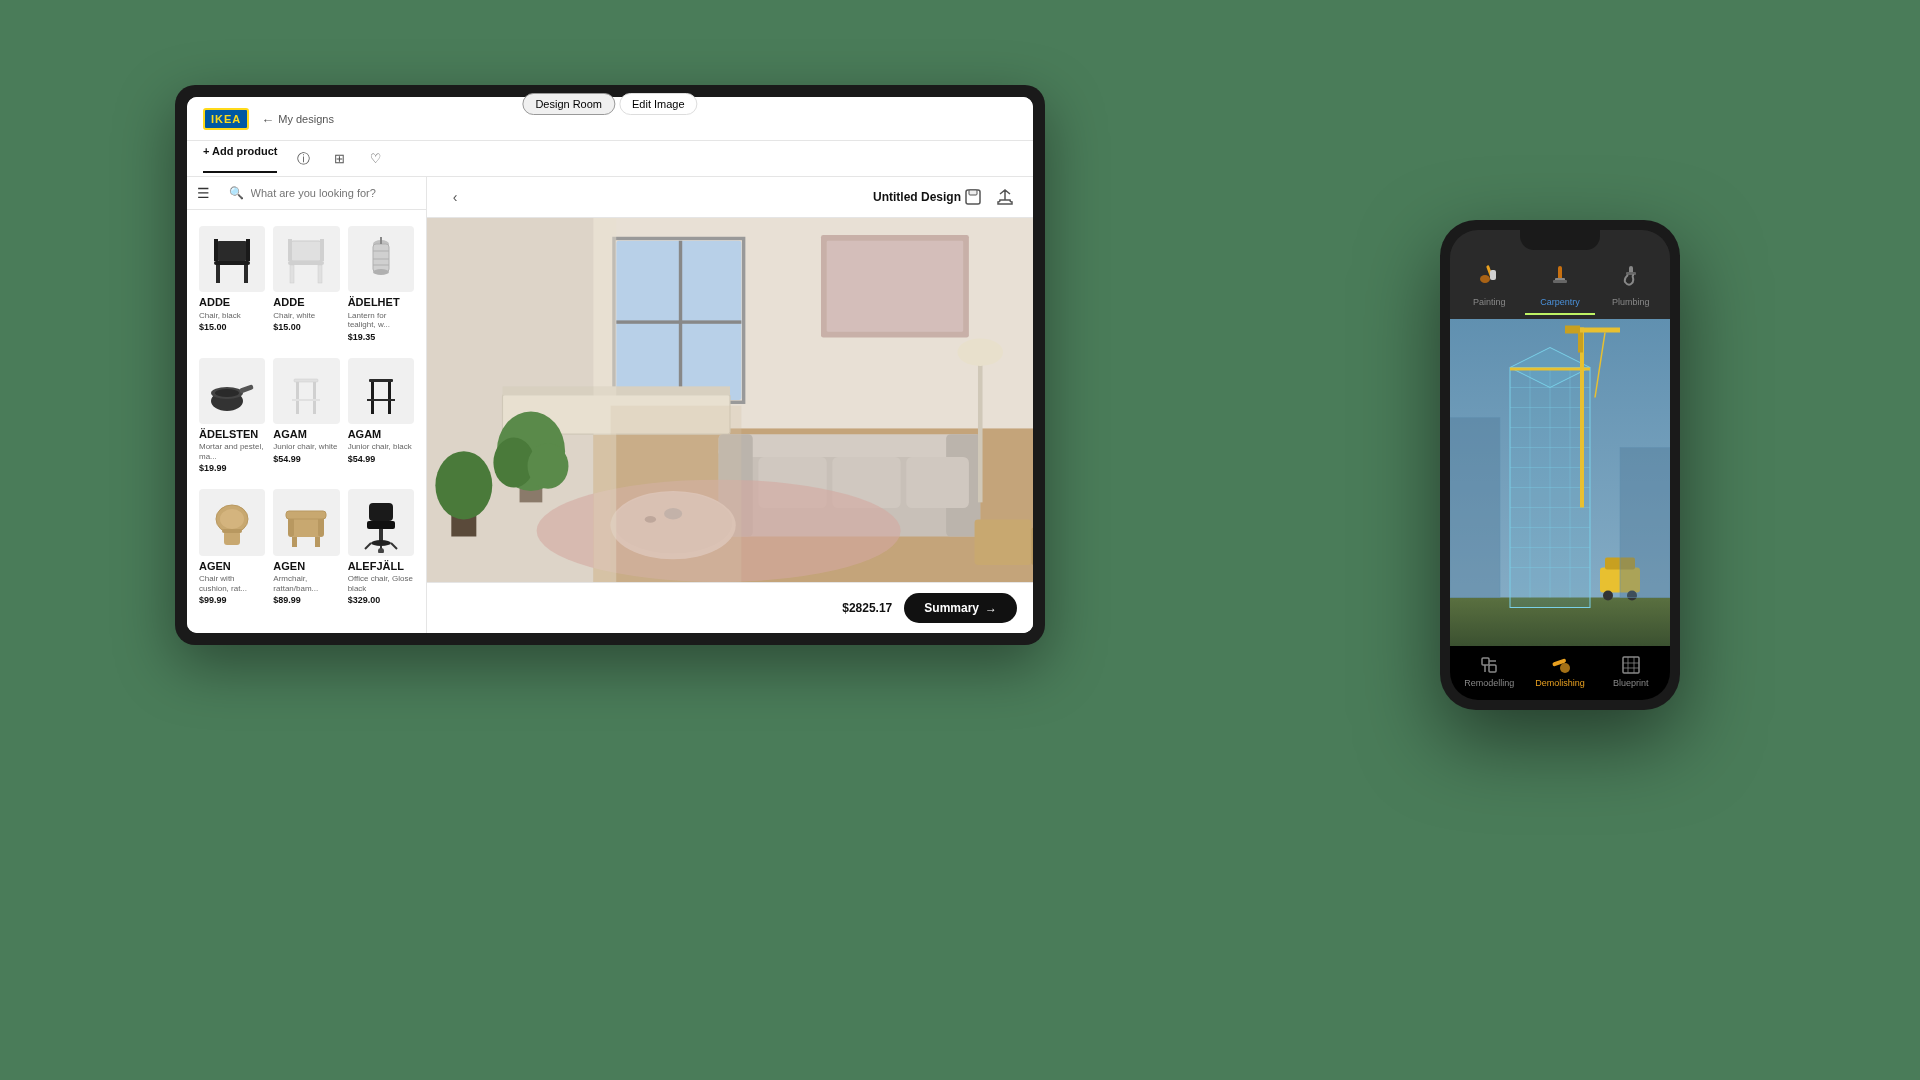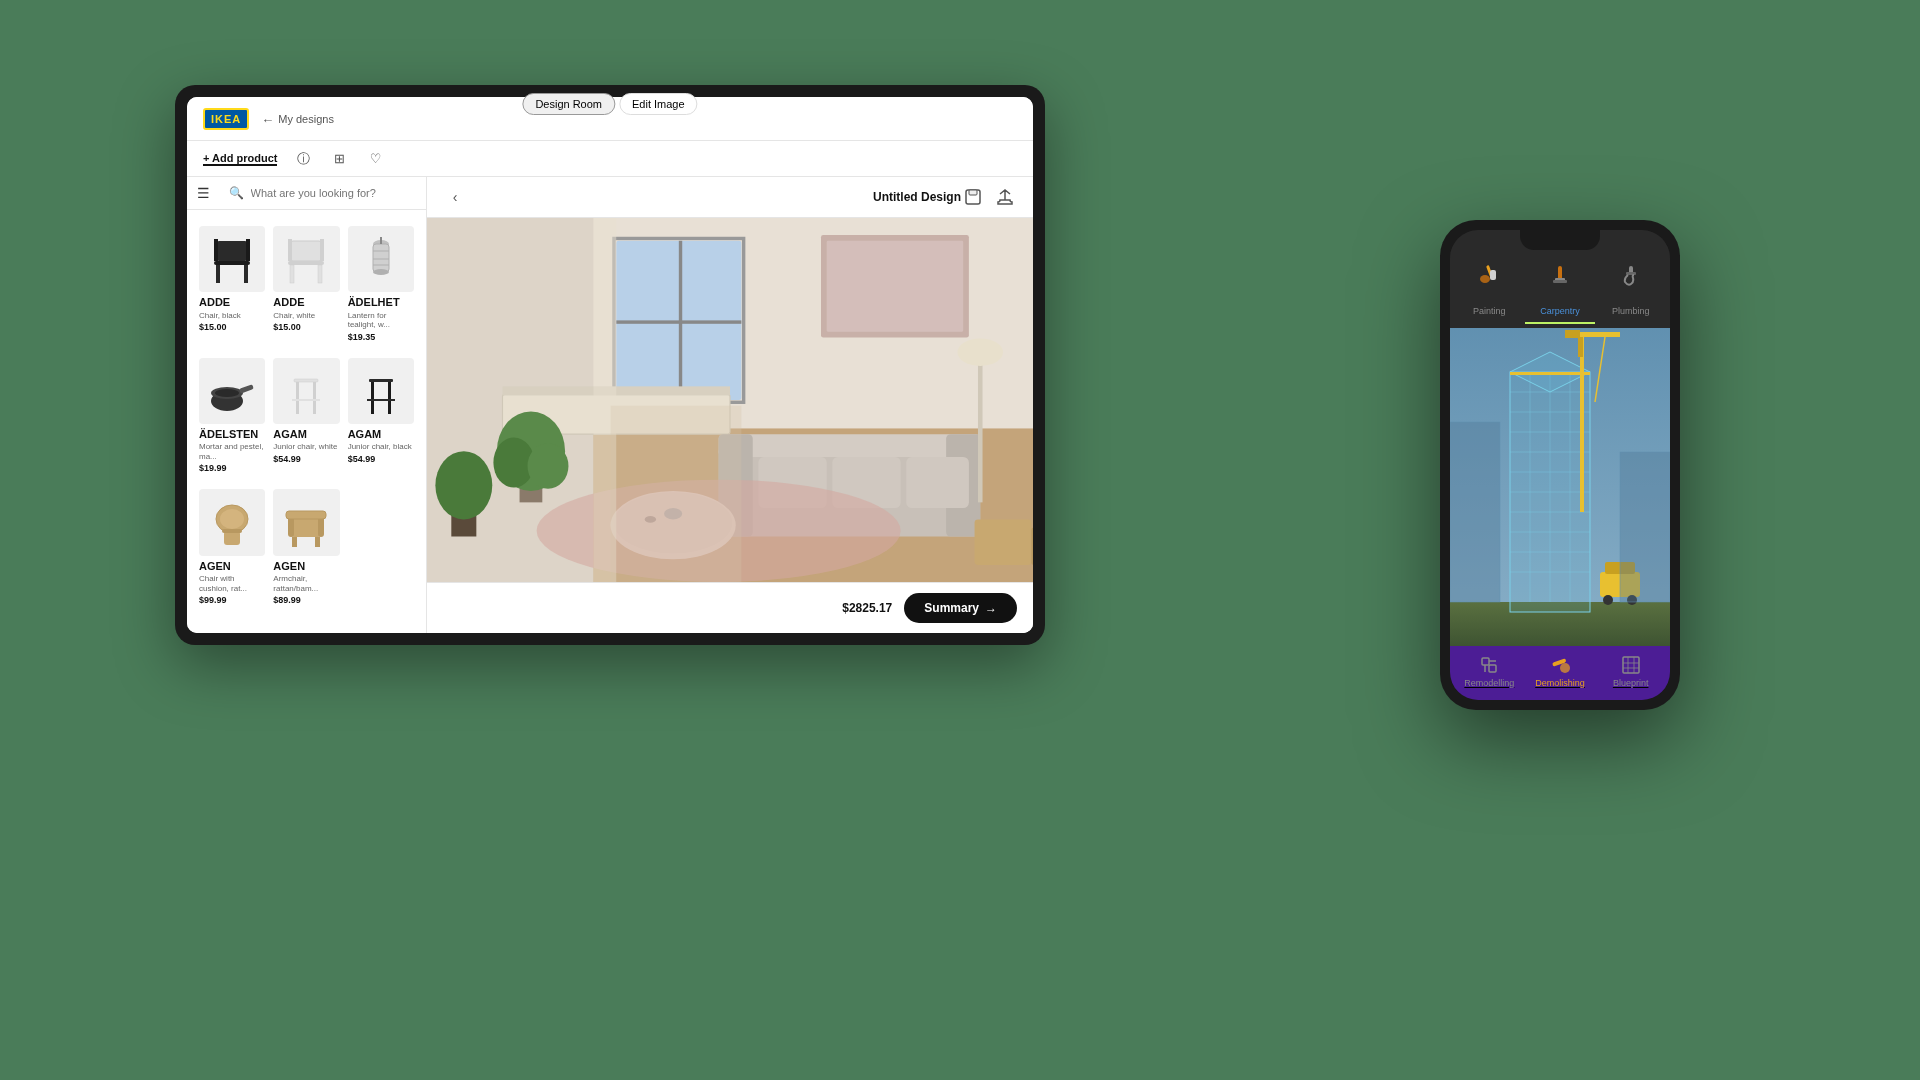--- a/index.html
+++ b/index.html
@@ -97,21 +97,21 @@
 
     .add-product-btn {
       display: flex;
       align-items: center;
       gap: 4px;
       font-size: 11px;
       font-weight: 600;
       color: #111;
       cursor: pointer;
       border-bottom: 2px solid #111;
-      padding-bottom: 0;
+      padding-bottom: 14px;
     }
 
     .toolbar-icon {
       width: 20px;
       height: 20px;
       display: flex;
       align-items: center;
       justify-content: center;
       cursor: pointer;
       color: #555;
@@ -342,21 +342,21 @@
 
     .phone-nav-tab {
       flex: 1;
       text-align: center;
       padding: 6px 2px;
       font-size: 9px;
       color: #888;
       display: flex;
       flex-direction: column;
       align-items: center;
-      gap: 20px;
+      gap: 11px;
       cursor: pointer;
     }
 
     .phone-nav-tab.active-blue {
       color: #4a90d9;
     }
 
     .phone-nav-icon {
       width: 22px;
       height: 22px;
@@ -367,23 +367,22 @@
 
     .phone-content {
       flex: 1;
       background: #87a5b8;
       position: relative;
       overflow: hidden;
     }
 
     .phone-bottom-nav {
       display: flex;
-      background: #4c1d95;
+      background: #000000;
       padding: 4px 4px 8px 4px;
-      text-decoration: underline;
     }
 
     .phone-bottom-tab {
       flex: 1;
       text-align: center;
       padding: 4px 2px;
       font-size: 9px;
       color: #888;
       display: flex;
       flex-direction: column;
@@ -555,20 +554,37 @@
                 <rect x="10" y="18" width="40" height="8" rx="3" fill="#c8a870" stroke="#b89860" stroke-width="1"></rect>
                 <rect x="16" y="44" width="5" height="10" fill="#b89860"></rect>
                 <rect x="39" y="44" width="5" height="10" fill="#b89860"></rect>
               </svg>
             </div>
             <div class="product-name">AGEN</div>
             <div class="product-desc">Armchair, rattan/bam...</div>
             <div class="product-price">$89.99</div>
           </div>
 
+          <div class="product-item">
+            <div class="product-img">
+              <svg class="chair-svg" viewBox="0 0 60 60">
+                <rect x="18" y="10" width="24" height="18" rx="4" fill="#1a1a1a"></rect>
+                <rect x="16" y="28" width="28" height="8" rx="2" fill="#111"></rect>
+                <rect x="28" y="36" width="4" height="12" fill="#333"></rect>
+                <ellipse cx="30" cy="50" rx="10" ry="3" fill="#222"></ellipse>
+                <line x1="20" y1="50" x2="14" y2="56" stroke="#333" stroke-width="2"></line>
+                <line x1="40" y1="50" x2="46" y2="56" stroke="#333" stroke-width="2"></line>
+                <line x1="30" y1="53" x2="30" y2="58" stroke="#333" stroke-width="2"></line>
+                <circle cx="30" cy="58" r="3" fill="#444"></circle>
+              </svg>
+            </div>
+            <div class="product-name">ALEFJÄLL</div>
+            <div class="product-desc">Office chair, Glose black</div>
+            <div class="product-price">$329.00</div>
+          </div>
 
         </div>
       </div>
 
       <div class="design-area">
         <div class="design-title-bar">
           <div style="flex:1; display:flex; align-items:center; gap:8px;">
             <span class="design-action-icon">‹</span>
           </div>
           <div class="design-title">Untitled Design</div>

